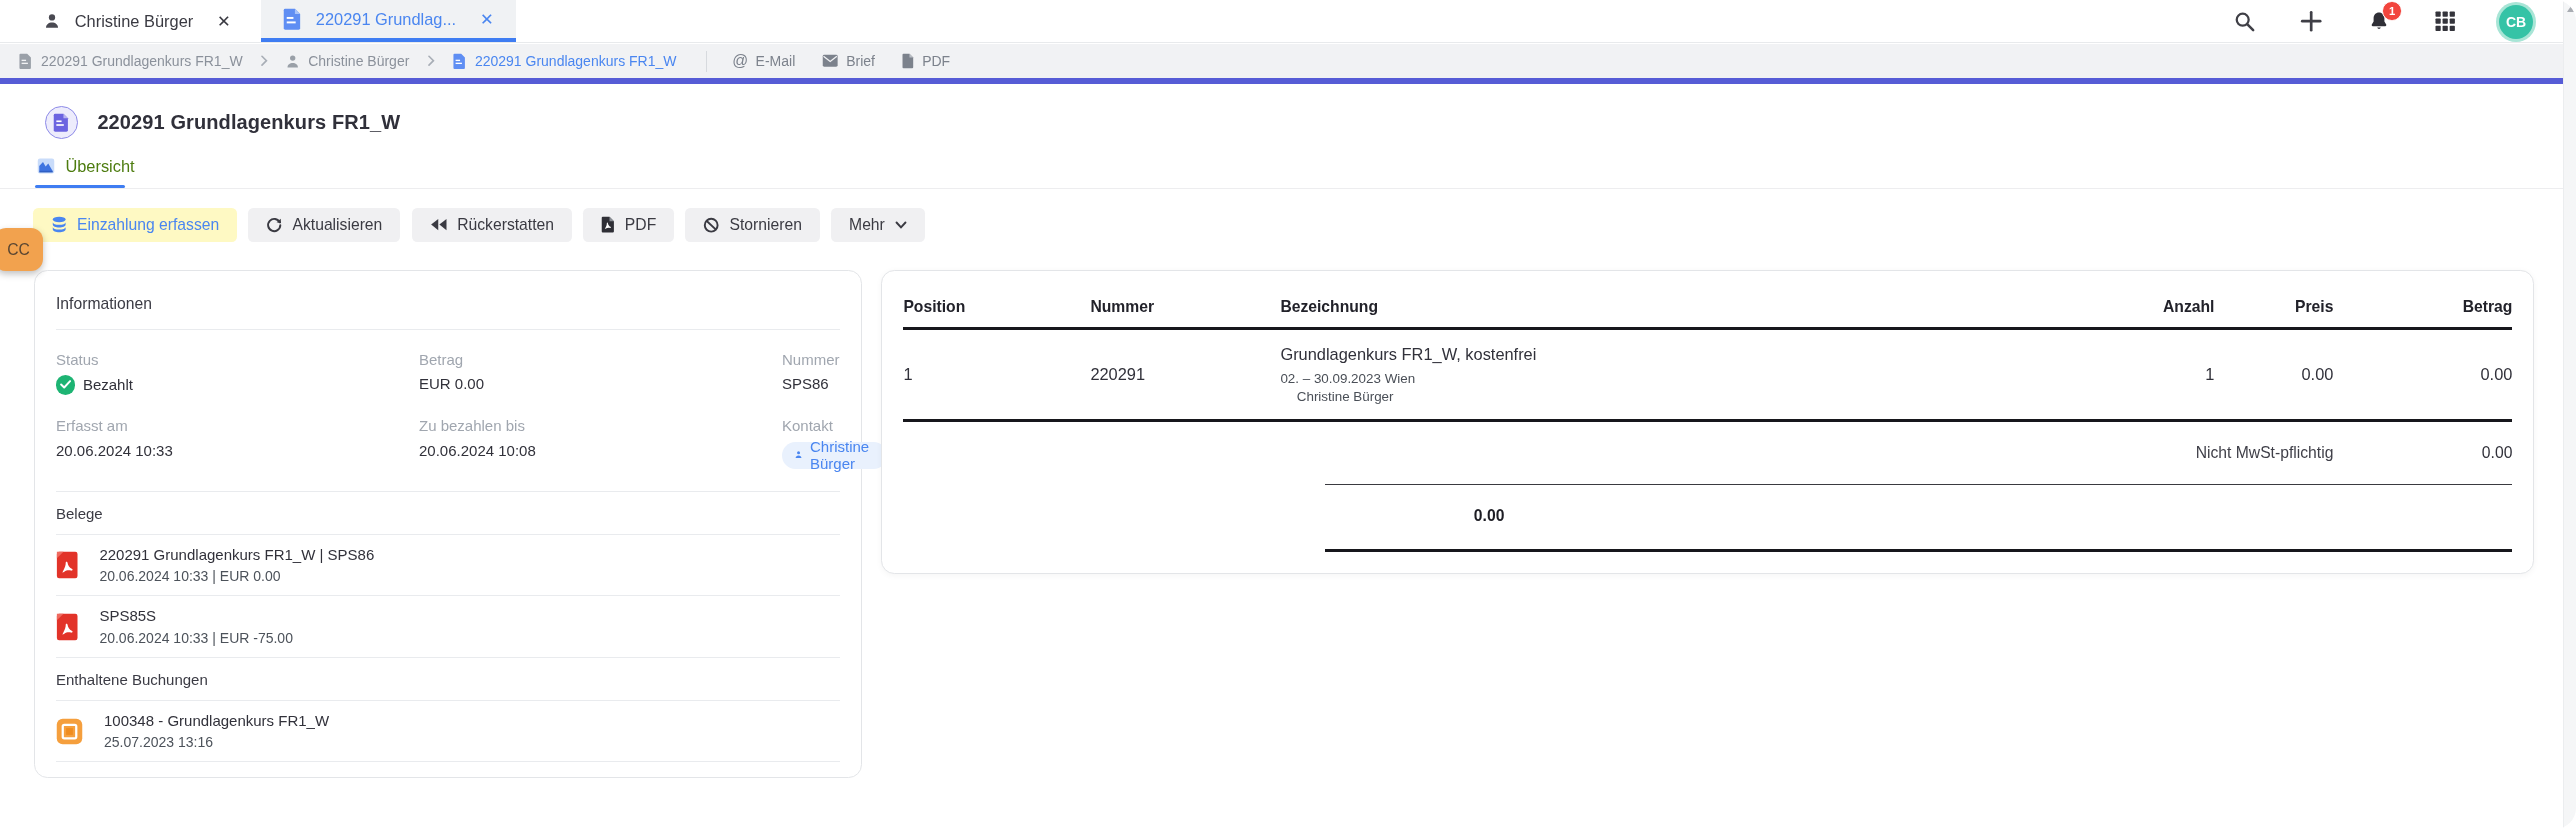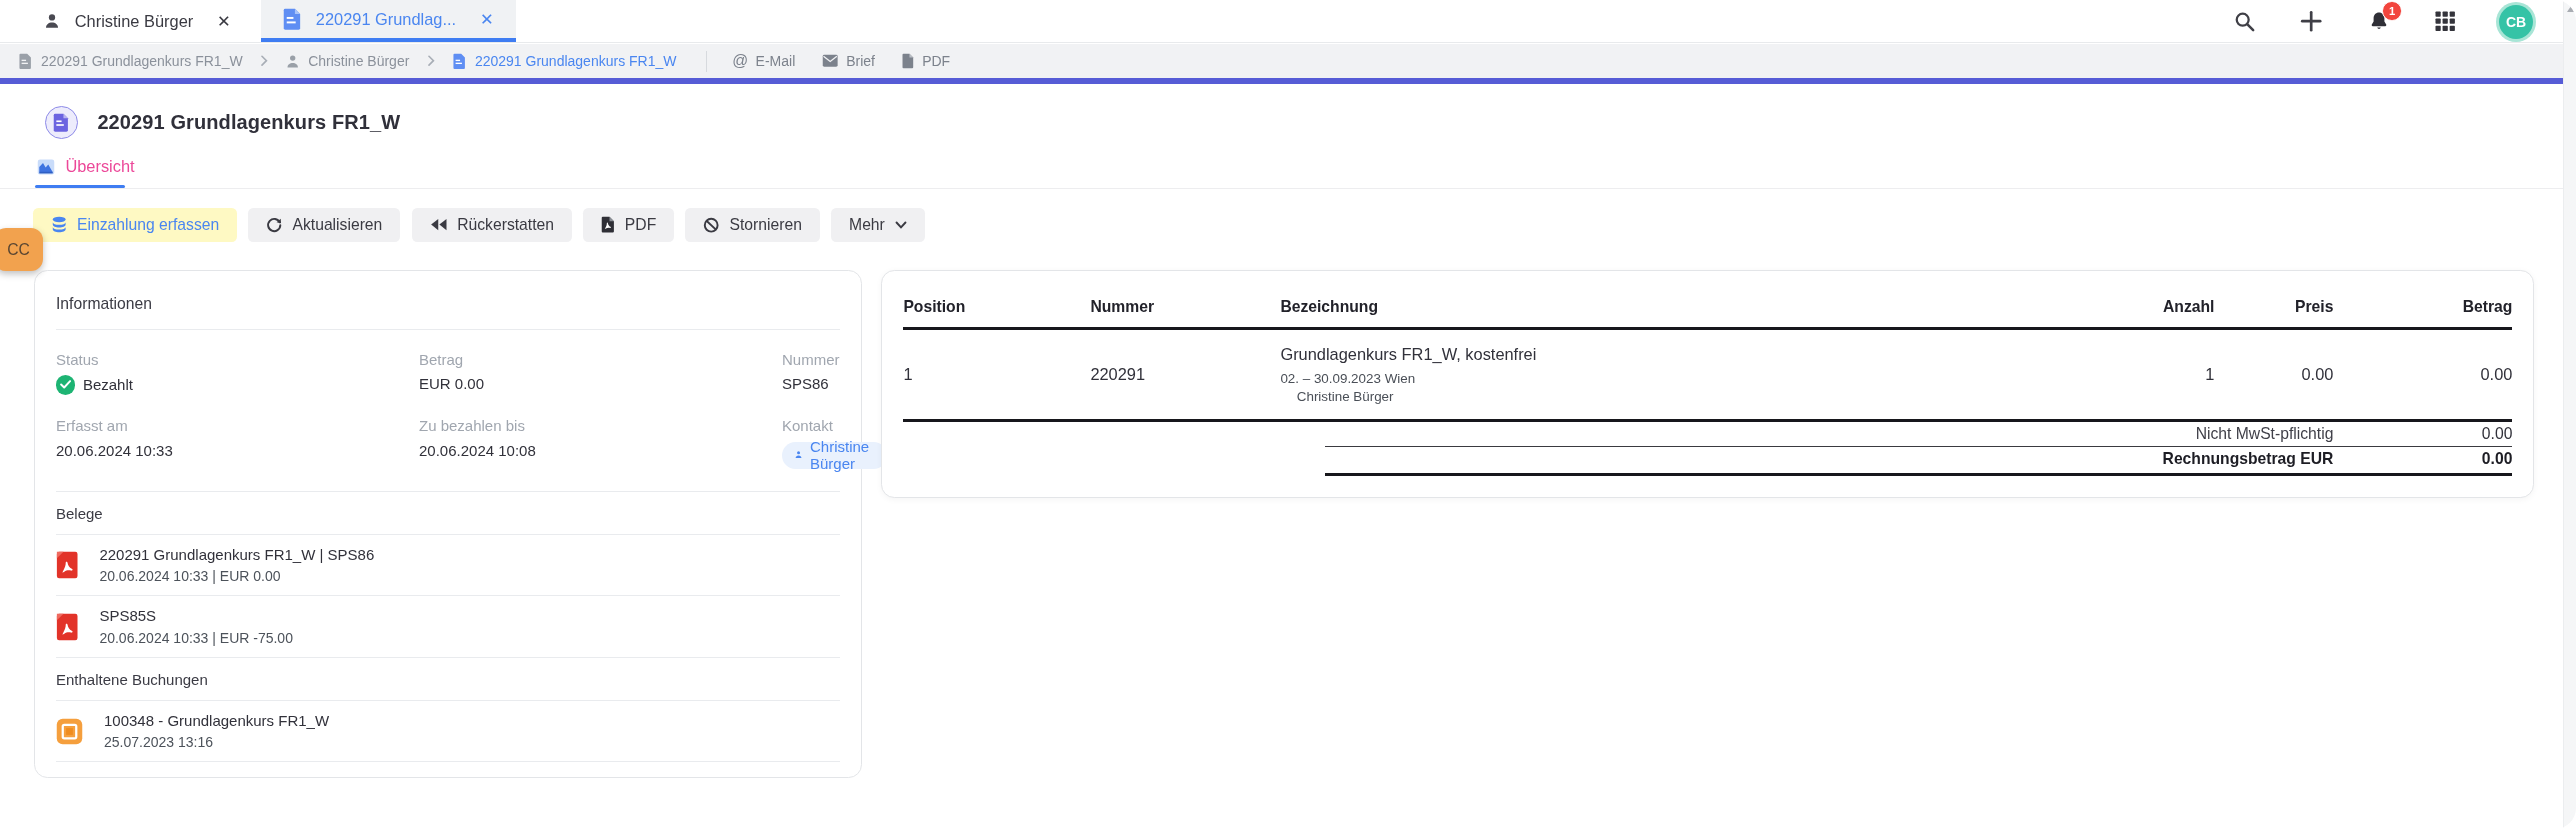--- a/index.html
+++ b/index.html
@@ -33,21 +33,21 @@
   .crumb-sep { margin:0 16.4px; display:flex; }
   .crumb-divider { width:0.7px; height:21px; background:#d7dade; margin:0 25px 0 30px; }
   .crumb-action { display:flex; align-items:center; gap:7.5px; font-size:14px; color:#7c828c; cursor:pointer; margin-right:27px; white-space:nowrap; }
   .indigo-line { position:absolute; top:78px; left:0; width:2563px; height:6px; background:#565cd6; }
   
   .content { position:absolute; top:84px; left:0; width:2563px; }
   .page-head { display:flex; align-items:center; gap:19.4px; margin:22.4px 0 0 45px; }
   .page-icon-circle { width:33px; height:33px; border-radius:50%; background:#edecfc; border:1.5px solid #8d8ae8; display:flex; align-items:center; justify-content:center; }
   .page-title { font-size:20px; font-weight:bold; color:#30303a; letter-spacing:0.1px; }
   .view-tabs { position:relative; margin-top:18px; height:31px; }
-  .view-tab { position:absolute; left:37px; top:0; display:flex; align-items:flex-end; gap:10.4px; font-size:16.4px; color:#ec4899; cursor:pointer; }
+  .view-tab { position:absolute; left:37px; top:0; display:flex; align-items:flex-start; gap:10.4px; font-size:16.4px; color:#4d7c0f; cursor:pointer; }
   .view-tab-underline { position:absolute; left:35px; top:28px; width:90px; height:3px; background:#3f7df2; border-radius:1.5px; }
   .view-tabs-baseline { position:absolute; left:0; top:31px; width:2563px; height:0.7px; background:#ededef; }
   .toolbar { display:flex; align-items:center; gap:11.2px; margin:19.4px 0 0 33px; }
   .tb-btn { height:34px; display:flex; align-items:center; gap:9.7px; padding:0 18px; border-radius:5.2px; background:#f0f0f2;
     font-size:15.7px; color:#3a3a42; cursor:pointer; border:none; white-space:nowrap; }
   .tb-btn.primary { background:#fef9c3; color:#4a86f0; }
   
   .cc-badge { position:absolute; left:-6px; top:228px; width:49px; height:43px; border-radius:12px; background:#f2a24e;
     box-shadow:0 3px 7.5px rgba(0,0,0,.25); display:flex; align-items:center; justify-content:center;
     font-size:15.7px; color:#5a4632; cursor:pointer; }
@@ -70,21 +70,21 @@
   .table-card { width:1653px; padding:15px 21px 21px; box-shadow:0 1.5px 6px rgba(0,0,0,.04); }
   table.inv { width:100%; border-collapse:collapse; }
   .inv th { font-size:15.7px; font-weight:bold; color:#22222a; text-align:left; padding:12px 0 11.2px; border-bottom:3px solid #17171c;margin-left:28px; }
   .inv th.num, .inv td.num { text-align:right; }
   .inv td { font-size:16.4px; color:#31313a; padding:15px 0; border-bottom:3px solid #17171c; vertical-align:middle; }
   .col-pos { width:187px; } .col-num { width:190px; } .col-anz { width:134px; } .col-preis { width:119px; } .col-betr { width:179px; }
   .bez-main { font-size:16.4px; color:#31313a; margin-bottom:6.7px; }
   .bez-sub { font-size:13.4px; color:#4a4f57; margin-top:3px; }
   .bez-sub.indent { padding-left:16.4px; }
   .summary { width:1187px; margin-left:auto; }
-  .sum-row { display:flex; align-items:center; padding:3px 0;justify-content:space-between; }
+  .sum-row { display:flex; align-items:center; padding:22px 0;justify-content:space-between; }
   .sum-row .sum-label { flex:1; text-align:right; font-size:15.7px; color:#3f3f48; }
   .sum-row .sum-value { width:179px; text-align:right; font-size:15.7px; color:#31313a; }
   .sum-row.bold .sum-label, .sum-row.bold .sum-value { font-weight:bold; color:#1d1d24; }
   .sum-div { height:1.5px; background:#3a3a40; }
   .sum-end { height:3px; background:#17171c; margin-top:1.5px; }
   svg { display:block; }
 </style>
 </head>
 <body>
 
@@ -427,21 +427,20 @@
           </tr>
         </tbody>
           </table>
         <div class="summary">
           <div class="sum-row">
             <span class="sum-label">Nicht MwSt-pflichtig</span>
             <span class="sum-value">0.00</span>
           </div>
           <div class="sum-div"></div>
           <div class="sum-row bold">
-            <span class="sum-label">Rechnungsbetrag EUR</span>
             <span class="sum-value">0.00</span>
           </div>
           <div class="sum-end"></div>
         </div>
       </div>
 
     </div>
   </div>
 
   <div class="cc-badge">CC</div>

